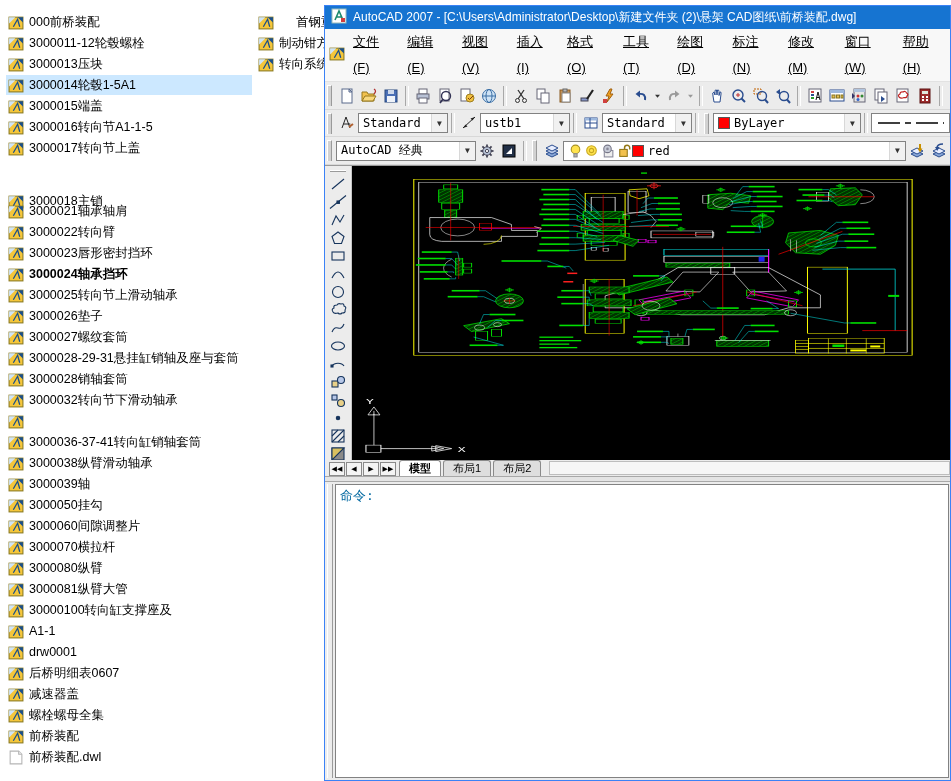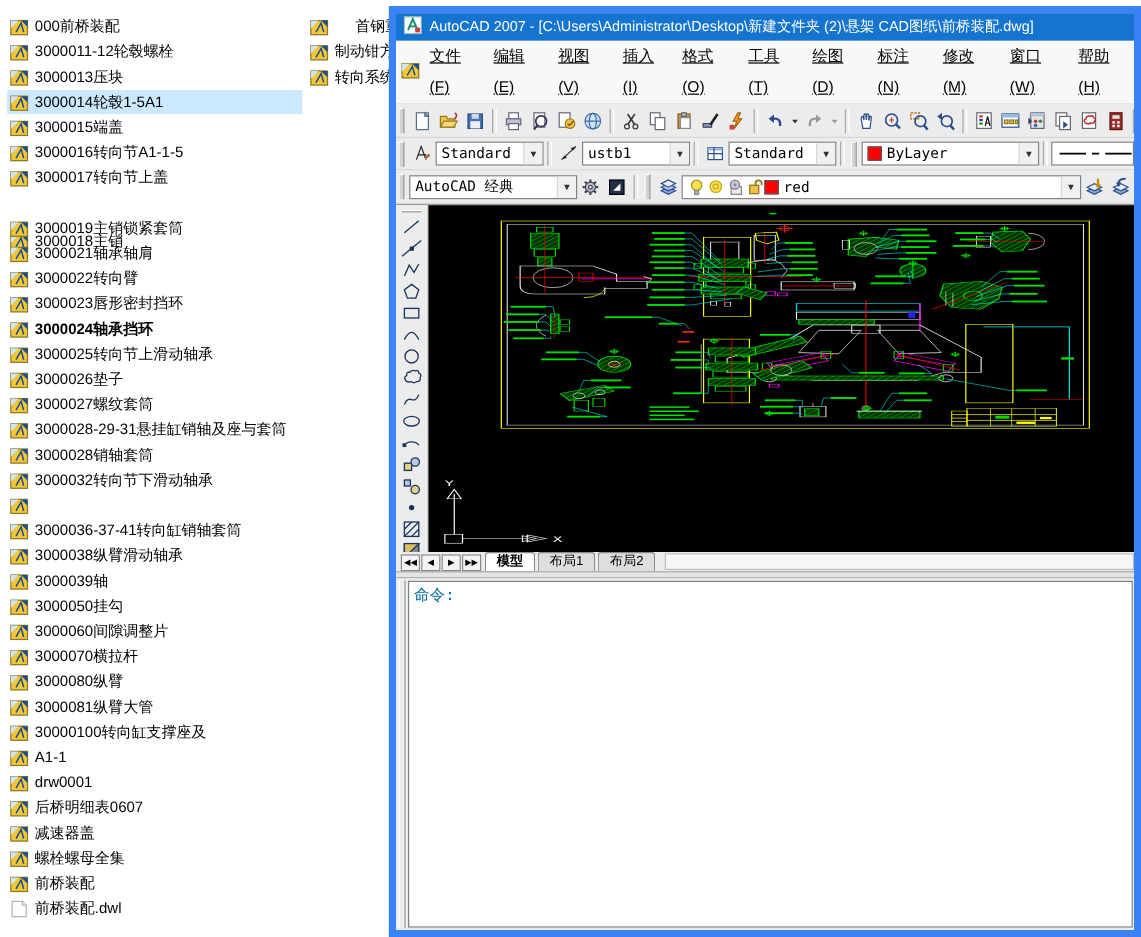--- a/index.html
+++ b/index.html
@@ -5,21 +5,21 @@
   html,body{margin:0;padding:0;}
   body{width:951px;height:781px;position:relative;overflow:hidden;background:#fff;
        font-family:"Liberation Sans",sans-serif;-webkit-font-smoothing:antialiased;}
   
   #file-panel{position:absolute;left:0;top:0;width:340px;height:781px;background:#fff;}
   .file-row{position:absolute;height:20px;display:flex;align-items:center;font-size:12.5px;
             color:#000;white-space:nowrap;cursor:default;padding-left:2px;}
   .file-row.sel{background:#cce8ff;}
   .file-row .ic{width:16px;height:15px;margin-right:5px;flex:0 0 16px;}
   
-  #acad{position:absolute;left:324px;top:5px;width:627px;height:776px;border:6px solid #3b82f6;
+  #acad{position:absolute;left:324px;top:5px;width:627px;height:776px;border:1px solid #3b82f6;
         box-sizing:border-box;display:flex;flex-direction:column;background:#ececec;}
   .titlebar{flex:0 0 23px;background:#1674d1;display:flex;align-items:center;color:#fff;
             font-size:12px;padding-left:6px;gap:6px;overflow:hidden;white-space:nowrap;}
   .menubar{flex:0 0 26px;background:#f8f8f8;display:flex;align-items:center;font-size:13px;
            color:#000;border-bottom:1px solid #e2e2e2;padding-left:4px;text-decoration:underline;}
   .menu-item{padding:0 8px;line-height:26px;}
   .tbrow{display:flex;align-items:center;background:#ececec;border-bottom:1px solid #d8d8d8;
          overflow:hidden;white-space:nowrap;}
   .tb1{flex:0 0 27px;height:27px;}
   .tb2{flex:0 0 26px;height:26px;}
@@ -128,29 +128,20 @@
       <span>3000017转向节上盖</span>
     </div>
     <div class="file-row" style="left: 6px; top: 159px; width: 244px; margin-top: 32px;">
       <span class="ic"><svg width="16" height="15" viewBox="0 0 15 14">
           <rect x="1" y="2" width="13" height="11" fill="#f5c63a" stroke="#8a7a20"></rect>
           <polygon points="1,2 7,2 1,8" fill="#cfe4f7"></polygon>
           <polygon points="9,2 14,2 14,7" fill="#1a4f8a"></polygon>
           <path d="M5,11 L9,4 L11,11" stroke="#1a4f8a" fill="none" stroke-width="1.2"></path>
         </svg></span>
       <span>3000018主销</span>
-    </div>
-    <div class="file-row" style="left: 6px; top: 180px; width: 244px;">
-      <span class="ic"><svg width="16" height="15" viewBox="0 0 15 14">
-          <rect x="1" y="2" width="13" height="11" fill="#f5c63a" stroke="#8a7a20"></rect>
-          <polygon points="1,2 7,2 1,8" fill="#cfe4f7"></polygon>
-          <polygon points="9,2 14,2 14,7" fill="#1a4f8a"></polygon>
-          <path d="M5,11 L9,4 L11,11" stroke="#1a4f8a" fill="none" stroke-width="1.2"></path>
-        </svg></span>
-      <span>3000019主销锁紧套筒</span>
     </div>
     <div class="file-row" style="left: 6px; top: 201px; width: 244px;">
       <span class="ic"><svg width="16" height="15" viewBox="0 0 15 14">
           <rect x="1" y="2" width="13" height="11" fill="#f5c63a" stroke="#8a7a20"></rect>
           <polygon points="1,2 7,2 1,8" fill="#cfe4f7"></polygon>
           <polygon points="9,2 14,2 14,7" fill="#1a4f8a"></polygon>
           <path d="M5,11 L9,4 L11,11" stroke="#1a4f8a" fill="none" stroke-width="1.2"></path>
         </svg></span>
       <span>3000021轴承轴肩</span>
     </div>

